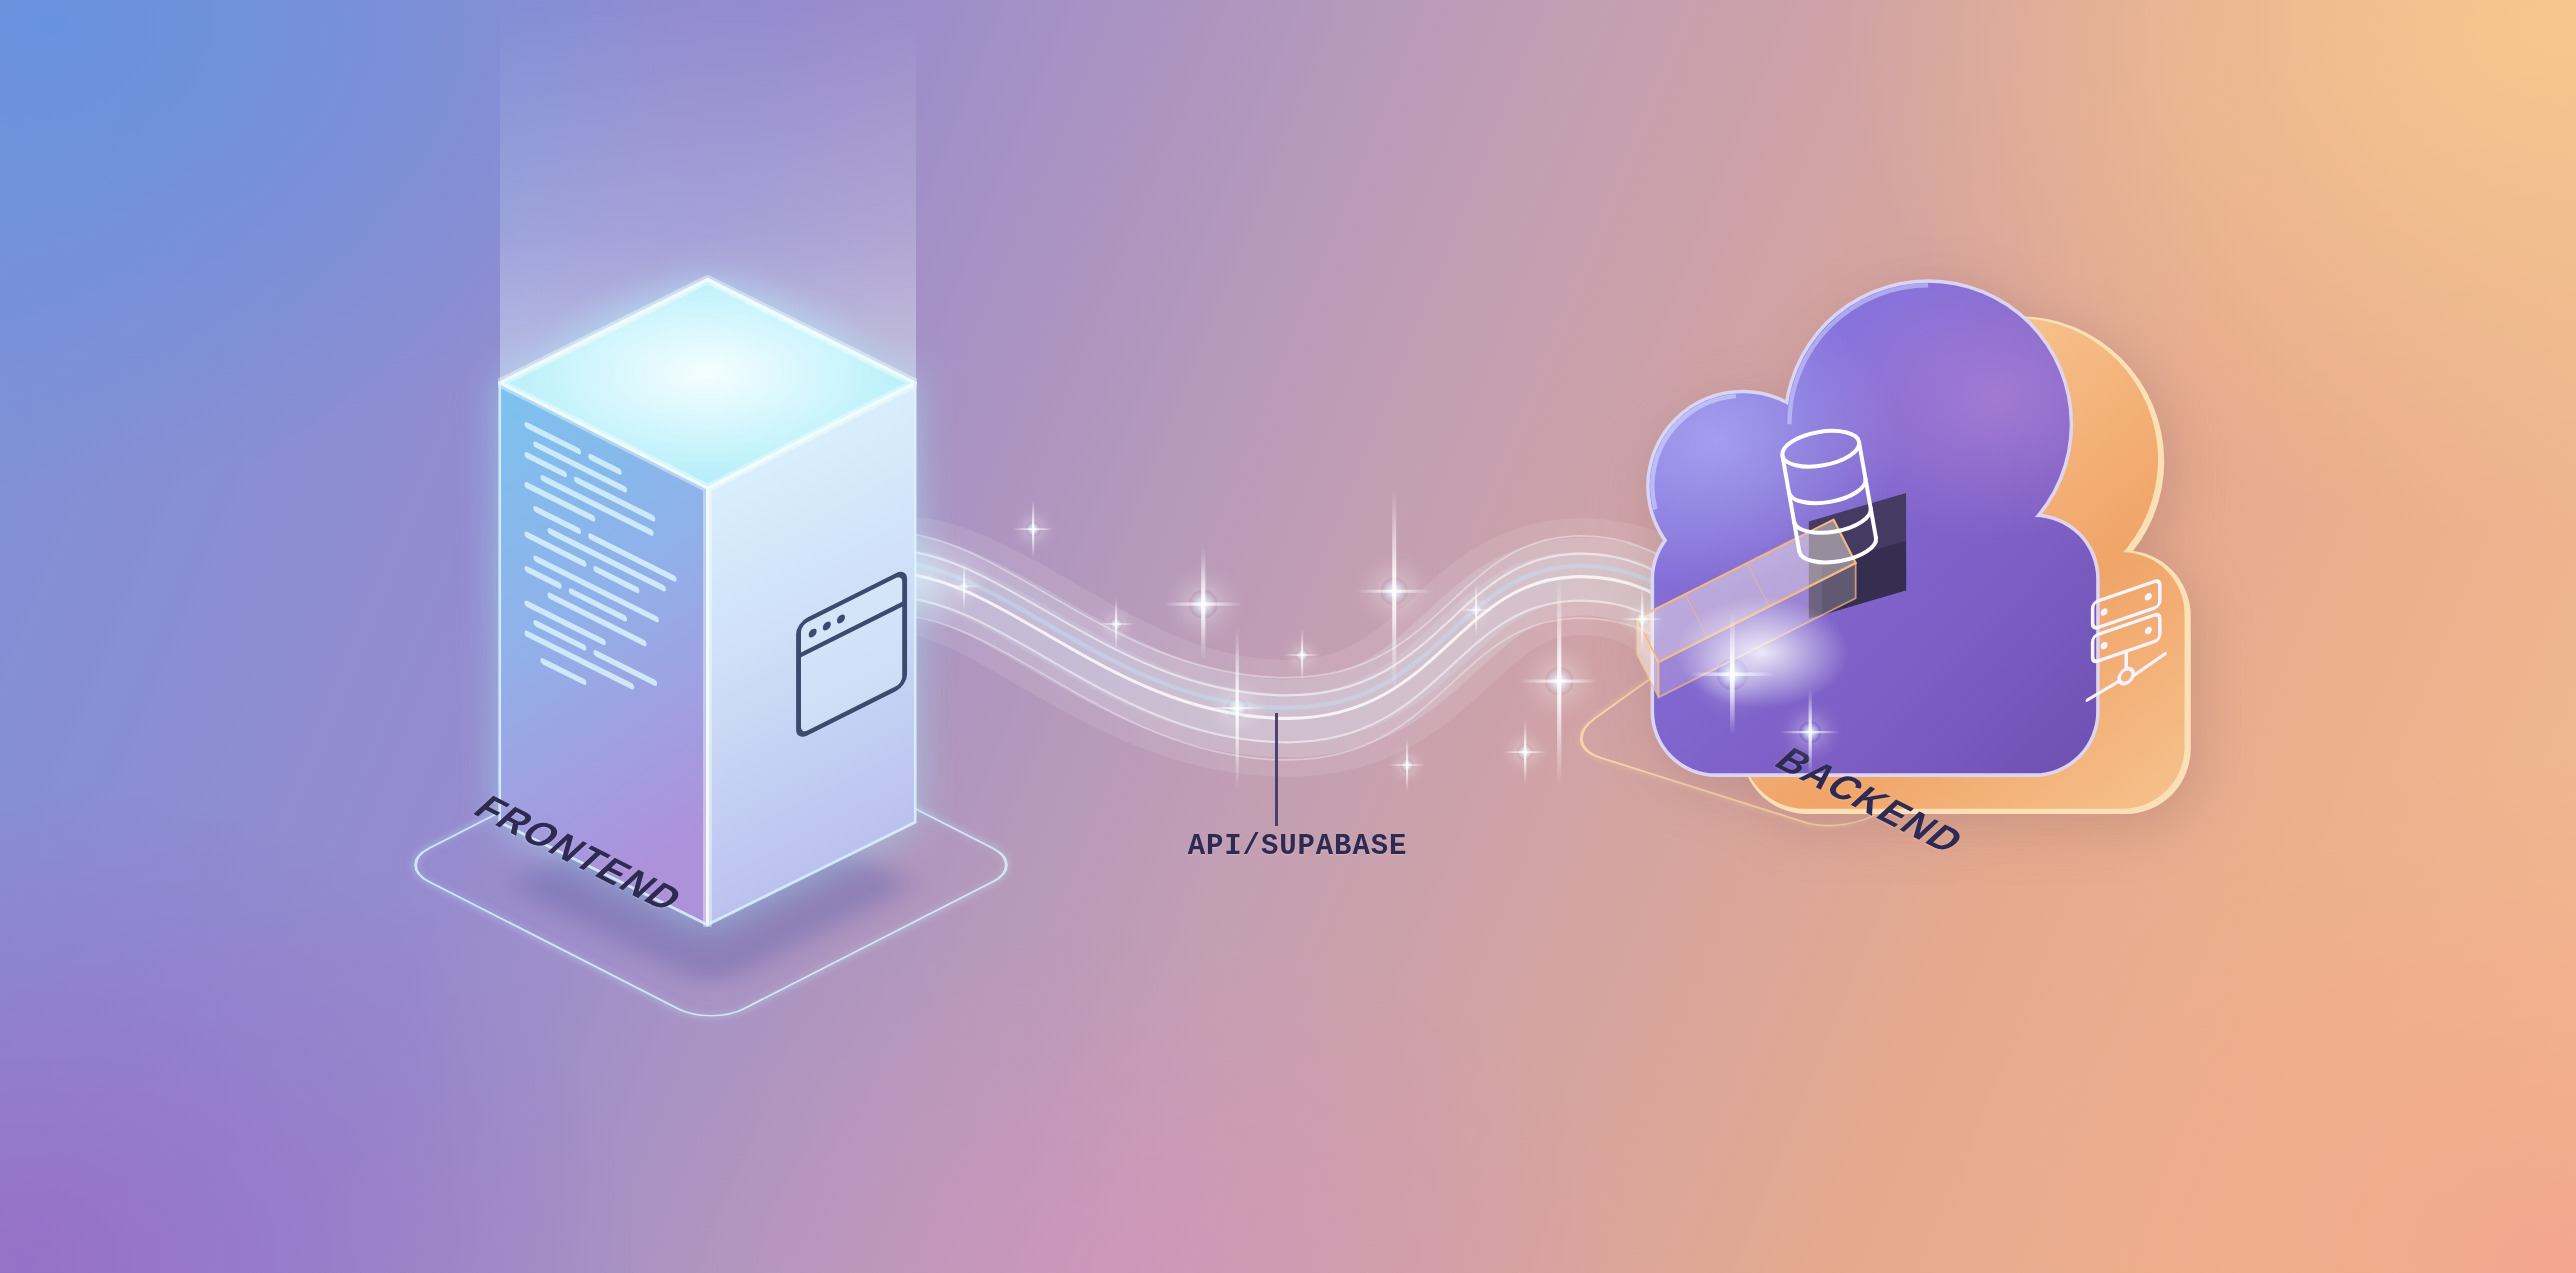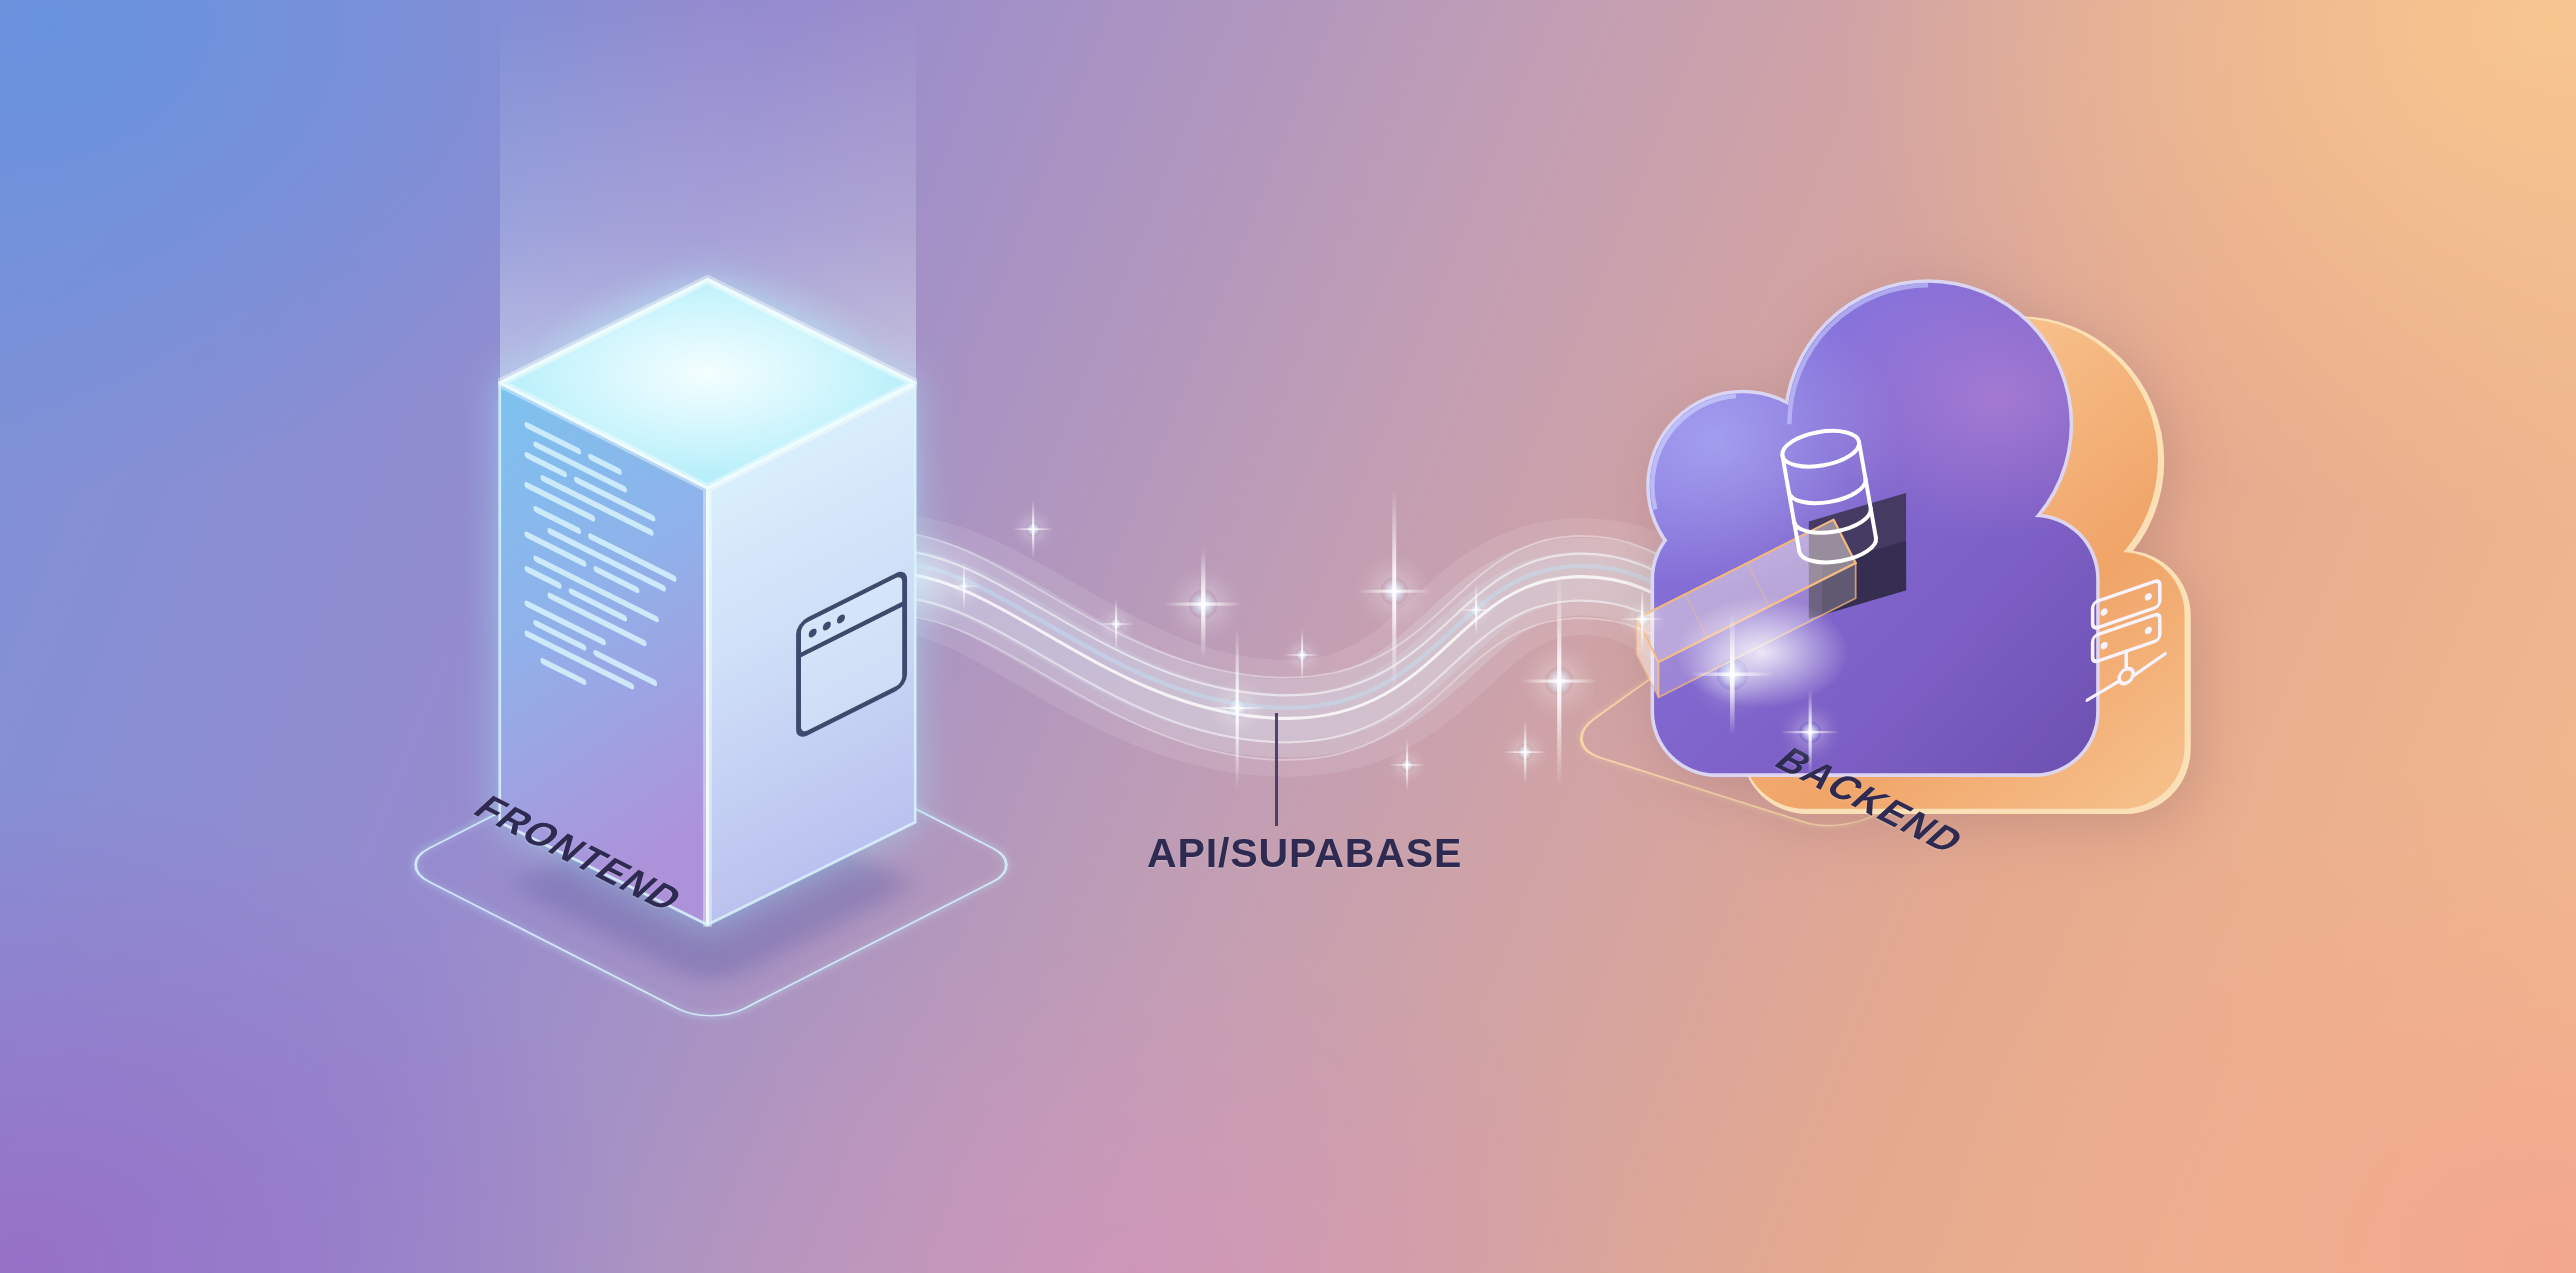--- a/index.html
+++ b/index.html
@@ -59,21 +59,21 @@
     position:absolute;left:1638px;top:573px;width:248px;height:159px;border-radius:50%;
     background:radial-gradient(closest-side, rgba(255,255,255,.85), rgba(255,255,255,0) 70%);
   }
   
   .node-label{
     position:absolute;color:#2e2a52;font-weight:bold;letter-spacing:1.8px;
     text-shadow:0 0.9px 1.8px rgba(255,255,255,.25);white-space:nowrap;
   }
   .frontend-label{left:497px;top:789px;font-size:37px;transform:rotate(27deg) skewX(-20deg);transform-origin:left top;}
   .backend-label{left:1798px;top:741px;font-size:37px;transform:rotate(27deg) skewX(-20deg);transform-origin:left top;}
-  .api-label{left:1147px;top:830px;width:301px;font-size:41px;letter-spacing:0.9px;transform:none;}
+  .api-label{left:1147px;top:830px;width:301px;text-align:center;font-size:29px;letter-spacing:0.9px;transform:none;font-family:Liberation Mono, monospace;}
   .leader-line{position:absolute;left:1275px;top:713px;width:2.7px;height:113px;background:#3c3566;opacity:.9;}
   
   .sp{position:absolute;width:0;height:0;}
   .sp .core{
     position:absolute;left:0;top:0;width:26.5px;height:26.5px;border-radius:50%;
     transform:translate(-50%,-50%) scale(var(--s,1));
     background:radial-gradient(circle, rgba(255,255,255,.95) 0%, rgba(225,242,255,.55) 38%, rgba(225,242,255,0) 72%);
     box-shadow:0 0 23px 7px rgba(255,255,255,.35);
   }
   .sp .v{

